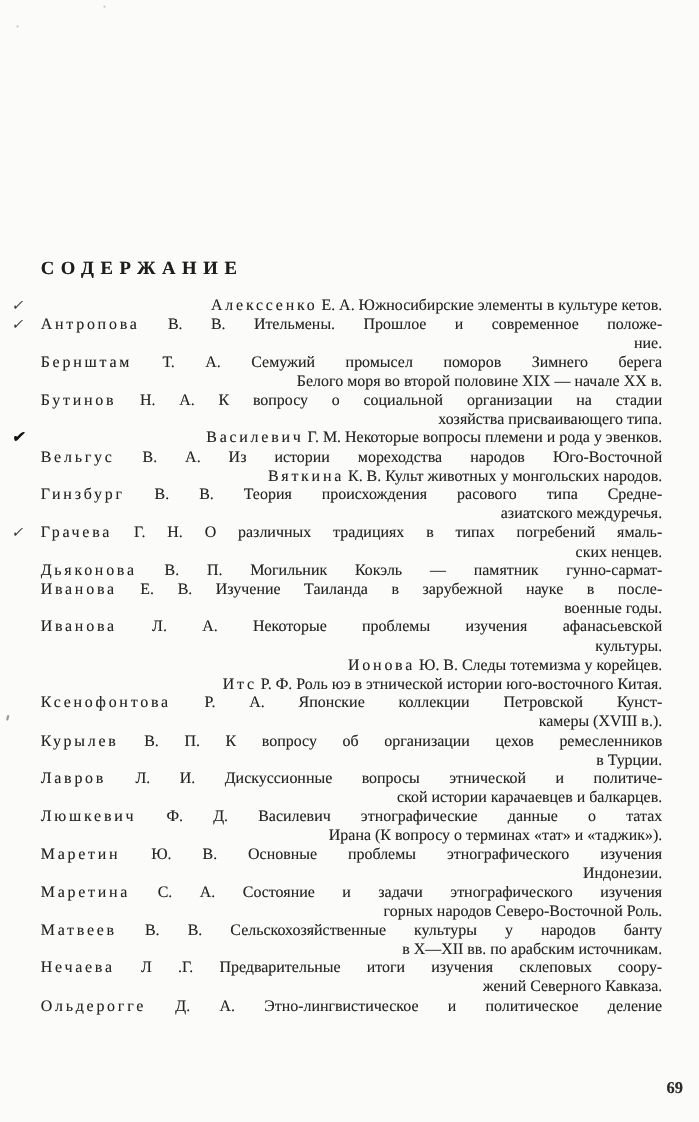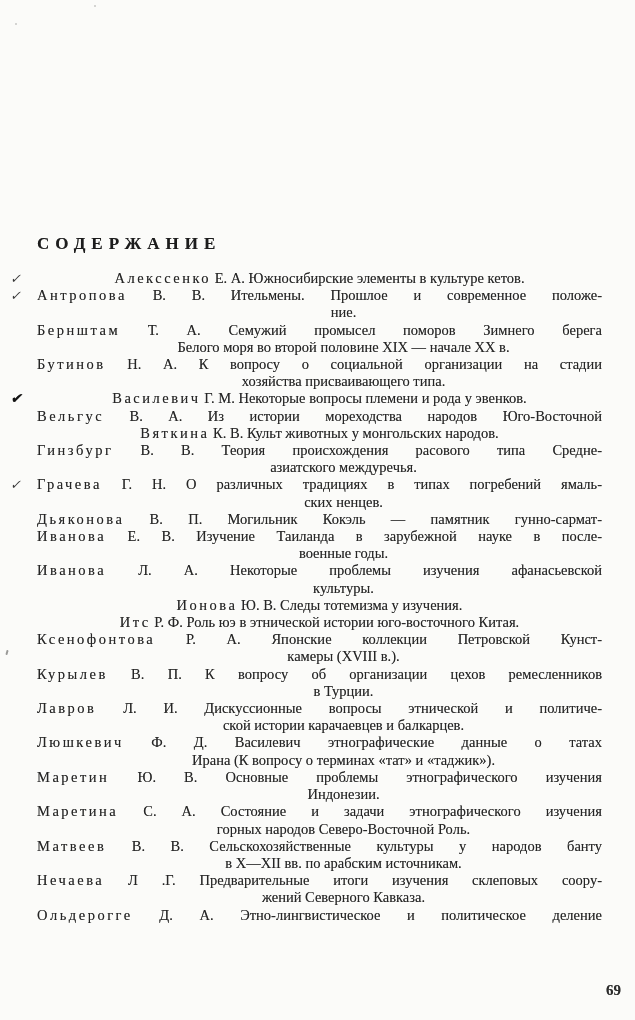--- a/index.html
+++ b/index.html
@@ -33,21 +33,21 @@
   .toc {
     position: absolute;
     left: 37px;
     top: 270px;
     width: 565px;
     font-size: 14.5px;
     line-height: 17.2px;
     text-shadow: 0 0 0.35px rgba(30,30,30,0.45);
   }
   .entry { position: relative; }
-  .line { text-align: center; }
+  .line { text-align: right; }
   .line.fill {
     text-align: justify;
     text-align-last: justify;
   }
   .line.cont { margin-left: 48px; }
   .surname { letter-spacing: 2.5px; }
   .mark {
     position: absolute;
     left: -26px;
     top: 0px;
@@ -161,21 +161,21 @@
       </div>
 
   <div class="entry">
 
     <div class="line first fill"><span class="surname">Иванова</span><span class="initials"> Л. А.</span><span class="rest"> Некоторые проблемы изучения афанасьевской</span></div>
   <div class="line cont">культуры.</div>
       </div>
 
   <div class="entry">
 
-    <div class="line first"><span class="surname">Ионова</span><span class="initials"> Ю. В.</span><span class="rest"> Следы тотемизма у изучения.</span></div>
+    <div class="line first"><span class="surname">Ионова</span><span class="initials"> Ю. В.</span><span class="rest"> Следы тотемизма у корейцев.</span></div>
   </div>
 
   <div class="entry">
 
     <div class="line first"><span class="surname">Итс</span><span class="initials"> Р. Ф.</span><span class="rest"> Роль юэ в этнической истории юго-восточного Китая.</span></div>
   </div>
 
   <div class="entry">
 
     <div class="line first fill"><span class="surname">Ксенофонтова</span><span class="initials"> Р. А.</span><span class="rest"> Японские коллекции Петровской Кунст-</span></div>

